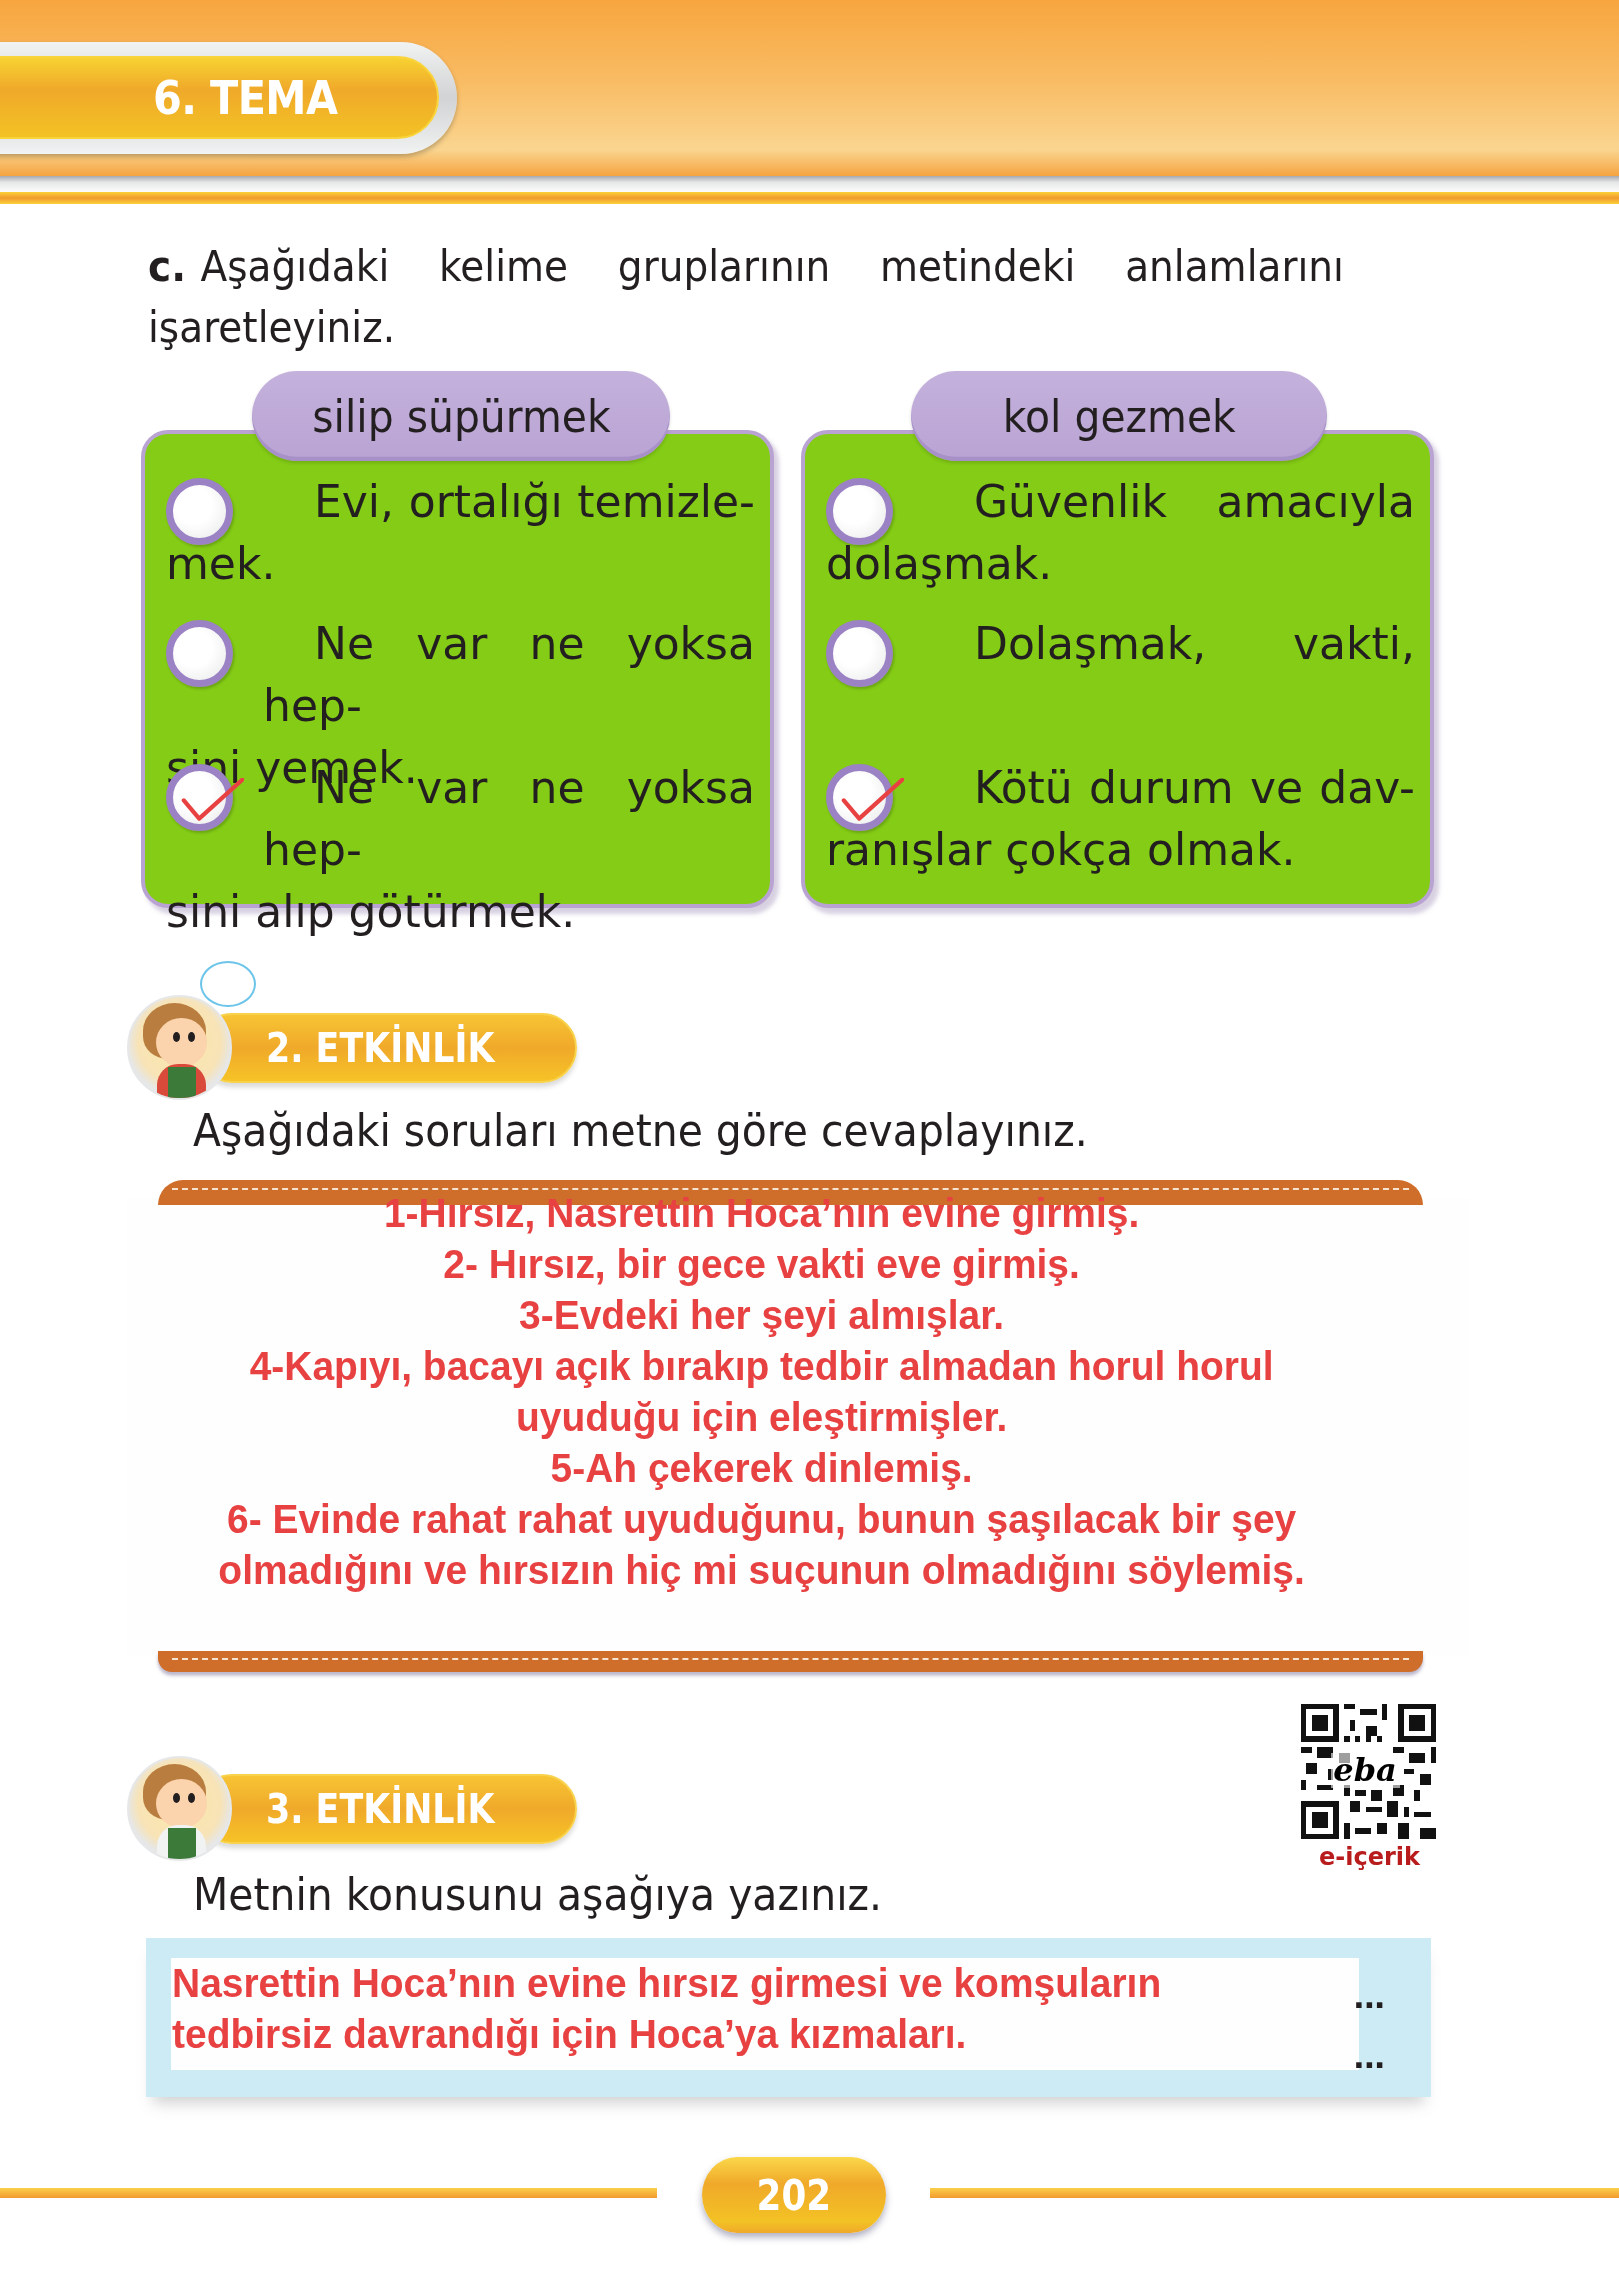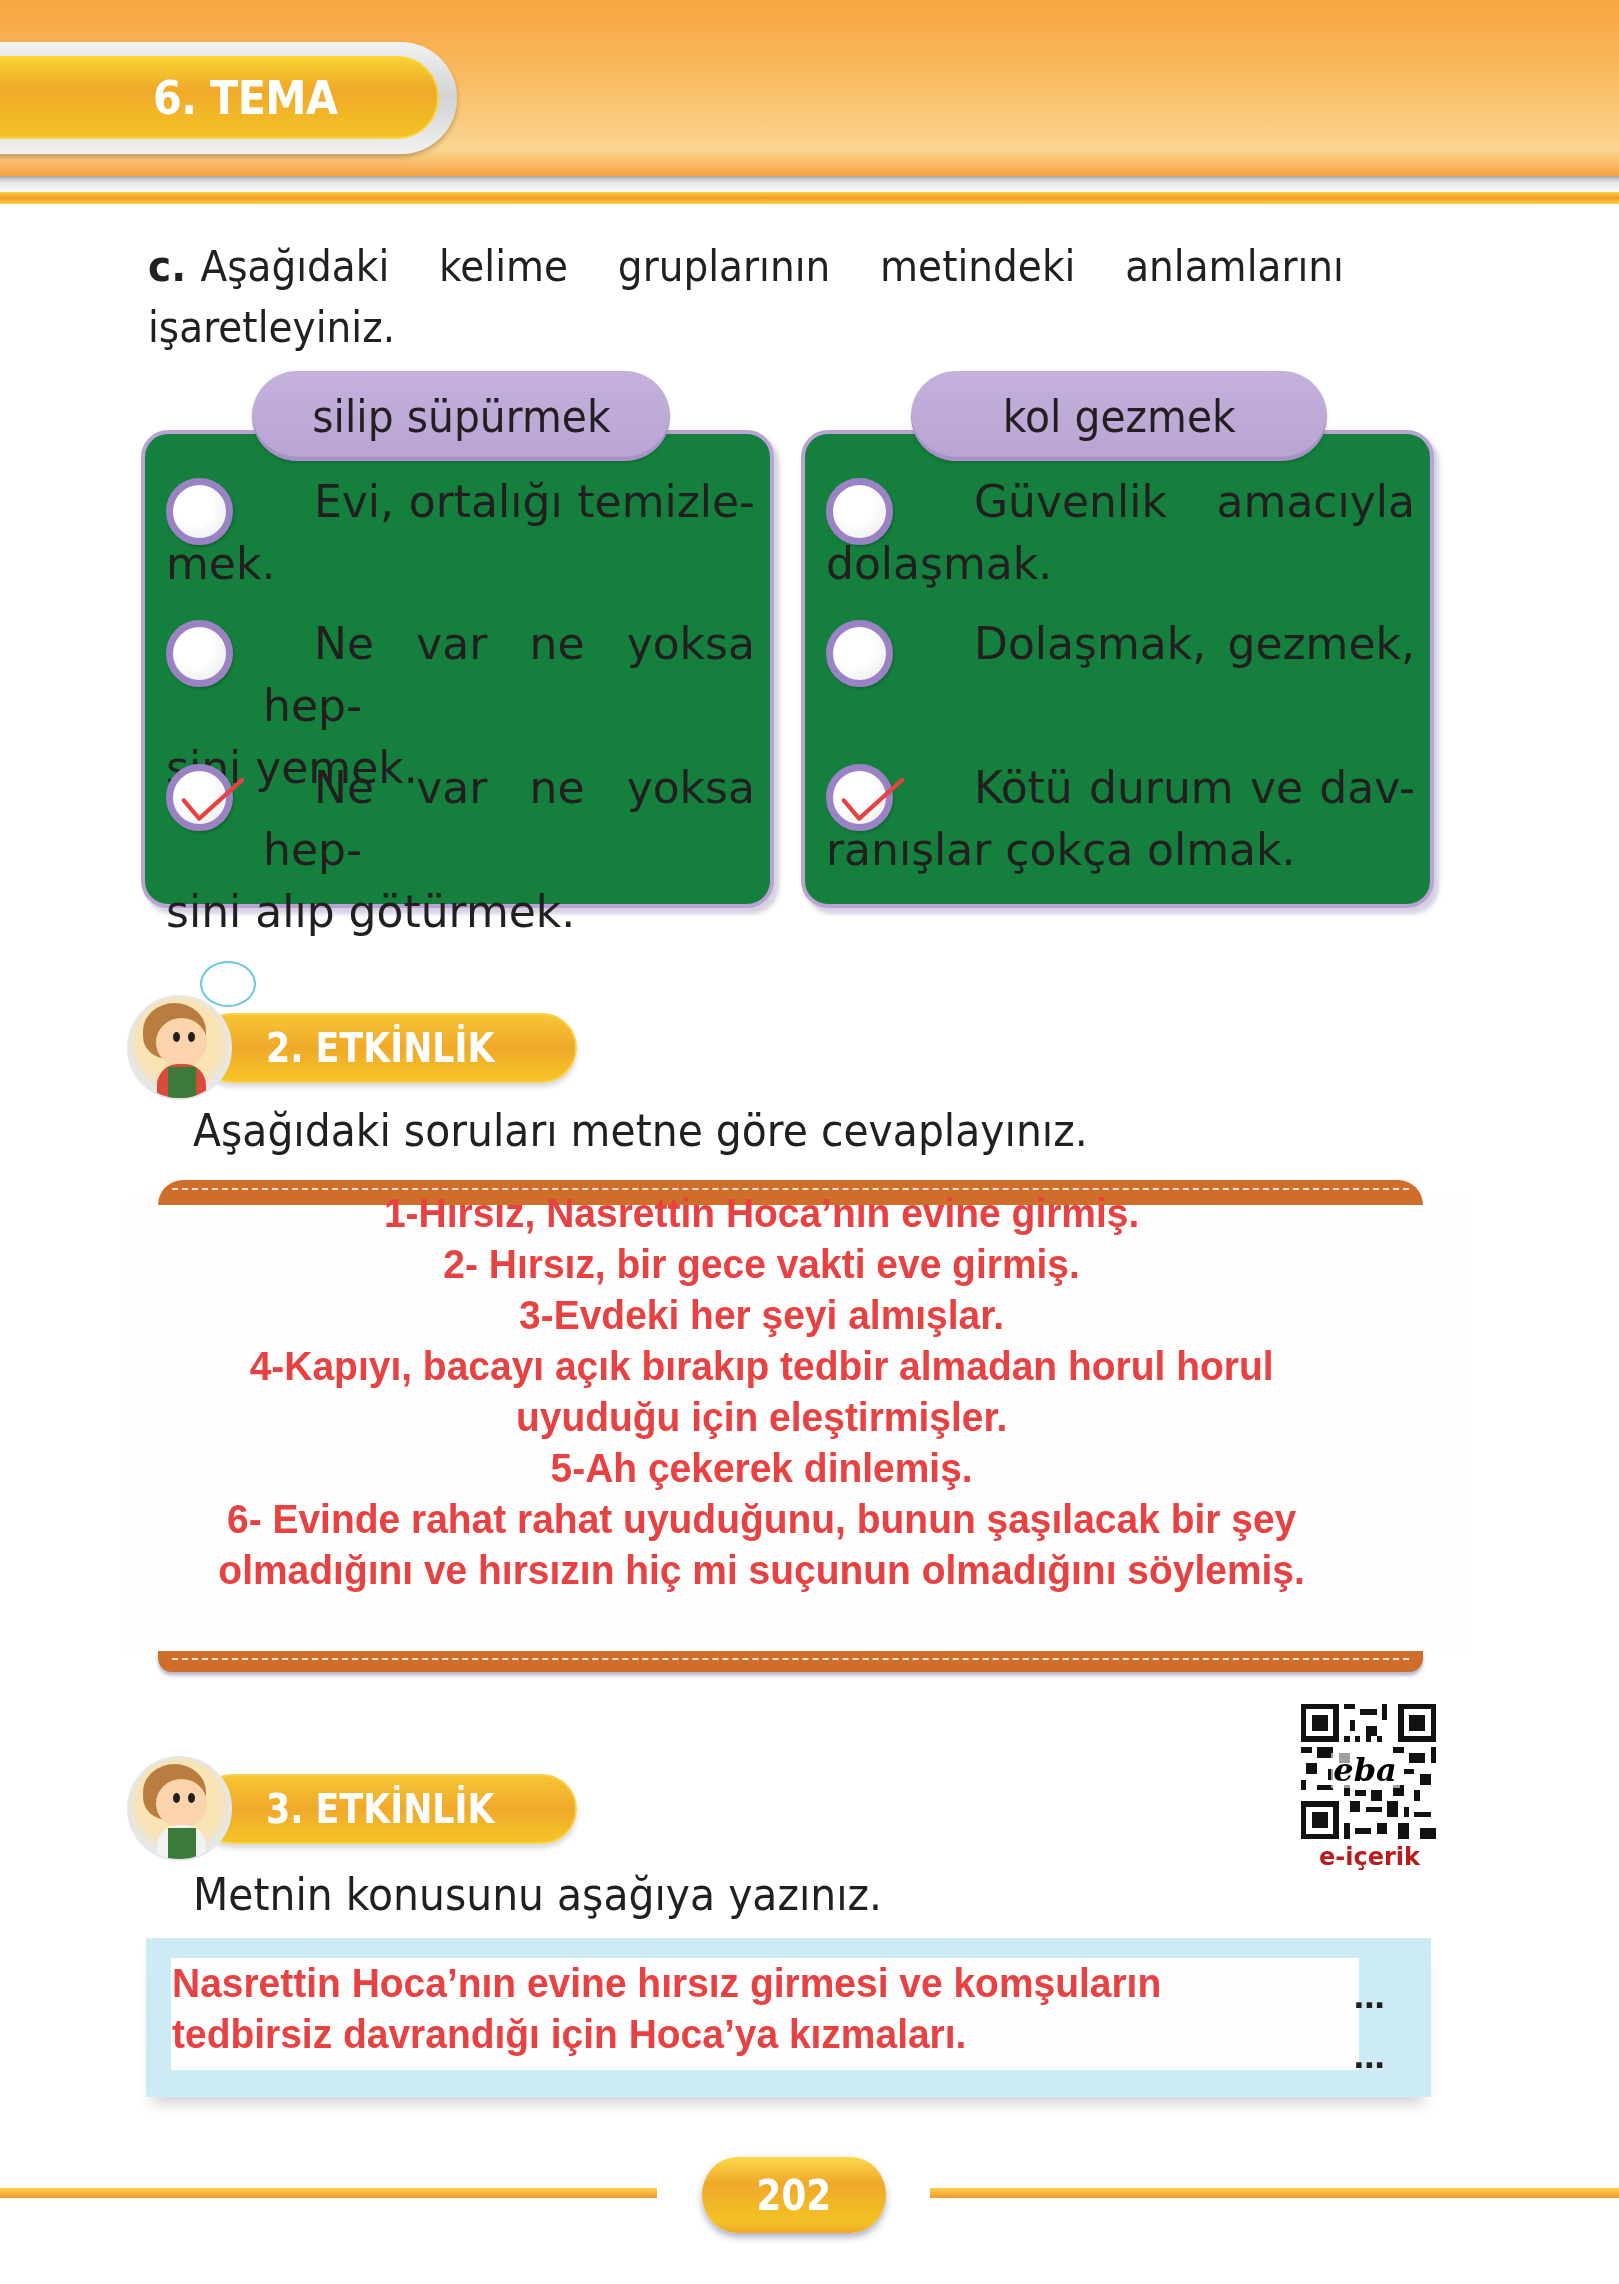--- a/index.html
+++ b/index.html
@@ -25,21 +25,21 @@
   
   .instr-c { position: absolute; left: 148px; top: 236px; width: 1286px; font-family: "DejaVu Sans", sans-serif;
     font-size: 42px; line-height: 62px; text-align: justify; text-align-last: justify; color: #231f20;
     transform: scaleX(0.93); transform-origin: left top; }
   .instr-c2 { position: absolute; left: 148px; top: 297px; font-size: 42px; line-height: 62px;
     transform: scaleX(0.93); transform-origin: left top; }
   .instr-c .label-c { font-weight: bold; margin-right: 15.5px; }
 
   
   .choice-box { position: absolute; top: 430px; width: 633px; height: 478px; border: 4.2px solid #b9a3d3;
-    border-radius: 27px; background: #15803d; box-shadow: 4.2px 5.6px 4.2px rgba(140,120,170,0.35); }
+    border-radius: 27px; background: #84cc16; box-shadow: 4.2px 5.6px 4.2px rgba(140,120,170,0.35); }
   .choice-box.left { left: 141px; }
   .choice-box.right { left: 801px; }
   .term-pill { position: absolute; top: 371px; height: 90px; border-radius: 45px;
     background: linear-gradient(to bottom, #c4b1dc 0%, #b9a3d3 100%);
     box-shadow: inset 0 -4.2px 0 rgba(150,125,190,0.5), 0 2.1px 3.5px rgba(0,0,0,0.15);
     display: flex; align-items: center; justify-content: center; font-size: 44px; color: #231f20; }
   .term-pill.left { left: 252px; width: 418px; }
   .term-pill.right { left: 911px; width: 416px; }
   .term-pill span { transform: scaleX(0.93); display: inline-block; }
 
@@ -159,21 +159,21 @@
   <div class="option" style="top:37px;">
     <div class="option-radio" style="top:7px;"></div>
     <div class="option-text" style="top:0;">
       <div style="text-align:justify;text-align-last:justify;">Güvenlik amacıyla</div>
       <div style="text-indent:-97px;">dolaşmak.</div>
     </div>
   </div>
   <div class="option" style="top:179px;">
     <div class="option-radio" style="top:7px;"></div>
     <div class="option-text" style="top:0;">
-      <div style="text-align:justify;text-align-last:justify;">Dolaşmak, gezmek,</div>
+      <div style="text-align:justify;text-align-last:justify;">Dolaşmak, vakti,</div>
     </div>
   </div>
   <div class="option" style="top:323px;">
     <div class="option-radio" style="top:7px;">
       <svg class="check" viewBox="0 0 90 70">
         <polyline points="4,32 26,58 88,2" fill="none" stroke="#e84142" stroke-width="6" stroke-linecap="round" stroke-linejoin="round"></polyline>
       </svg>
     </div>
     <div class="option-text" style="top:0;">
       <div style="text-align:justify;text-align-last:justify;">Kötü durum ve dav-</div>

